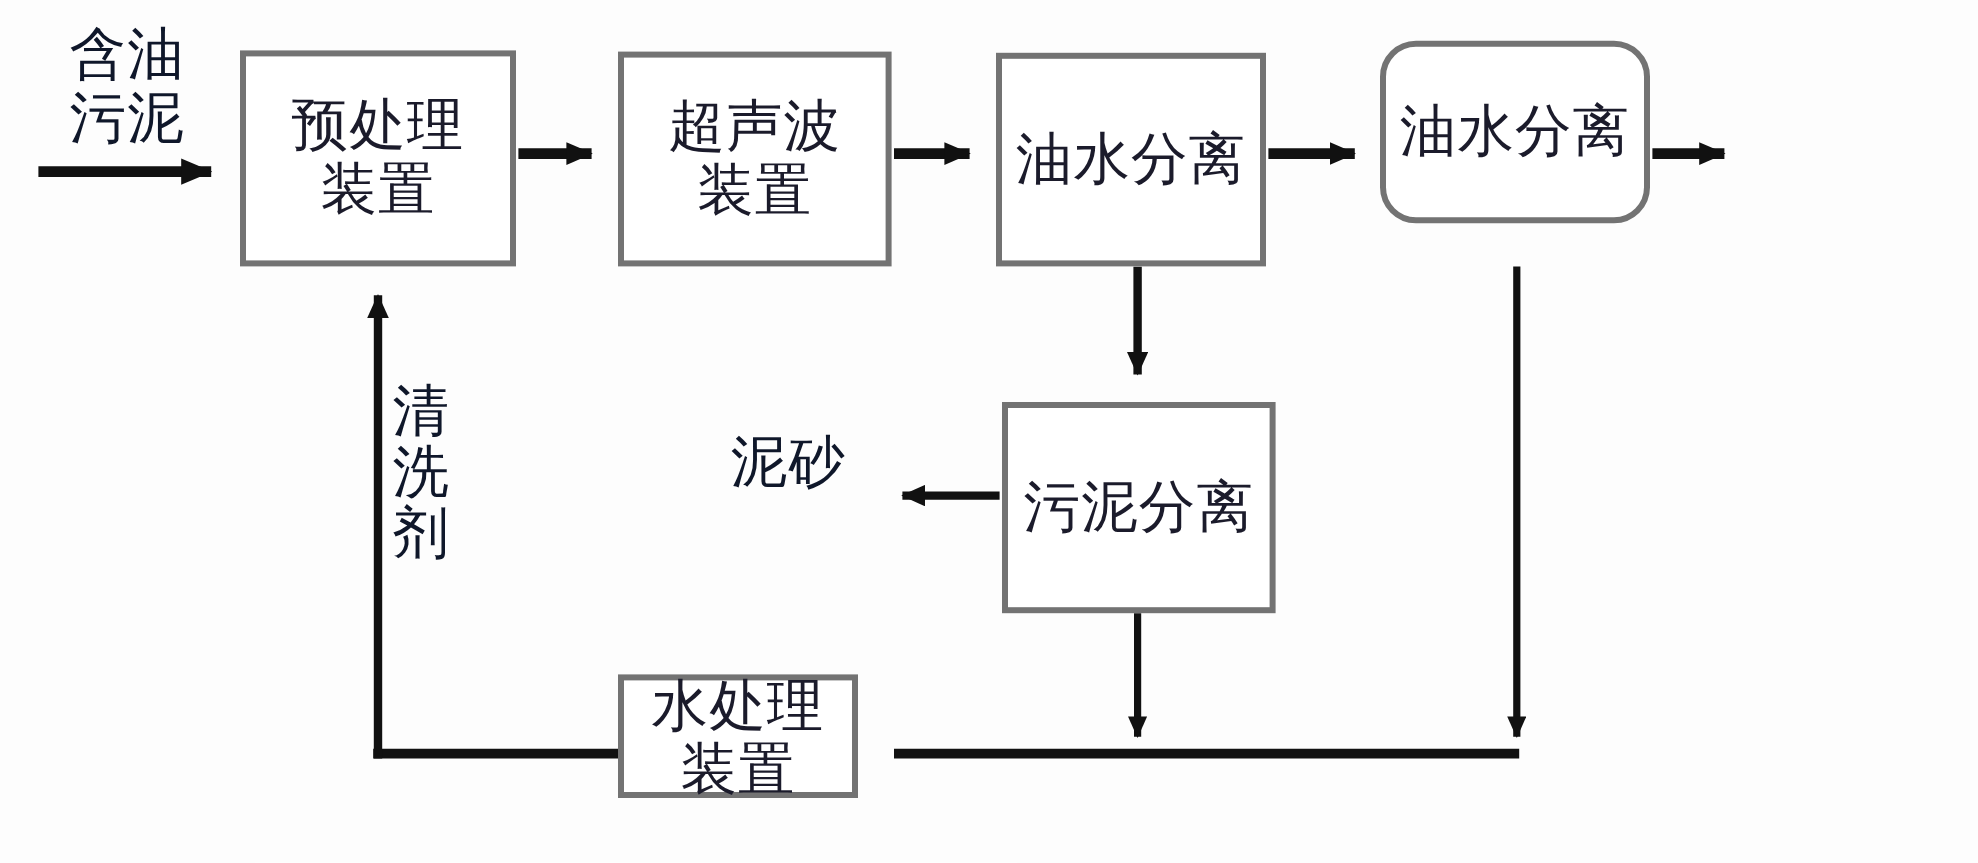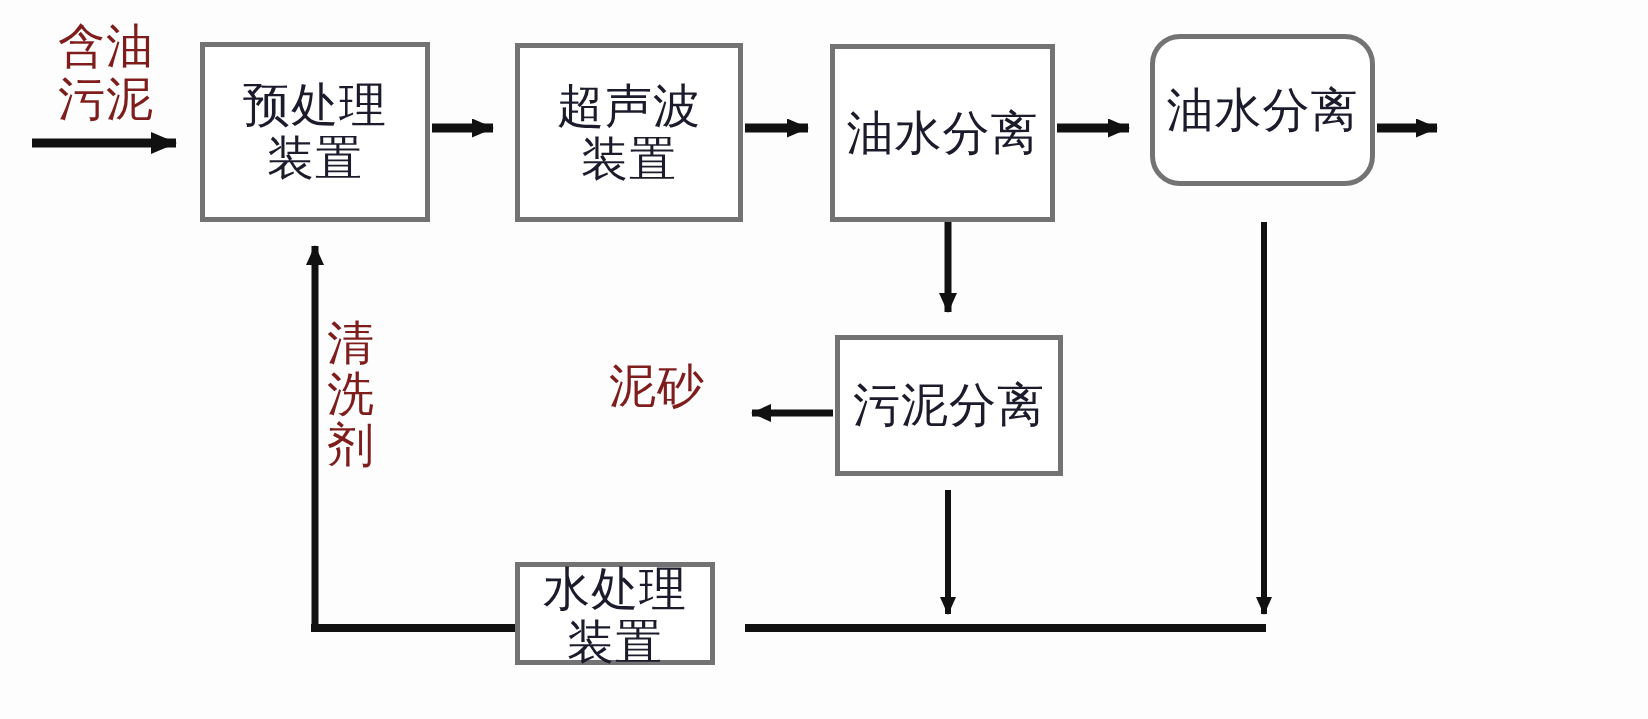--- a/index.html
+++ b/index.html
@@ -36,21 +36,21 @@
   .node-label {
     font-size: 47px;
     line-height: 1.12;
     letter-spacing: 1px;
     white-space: pre-line;
     font-family: "DejaVu Serif", "Liberation Serif", serif;
     font-weight: 400;
   }
   .free-label {
     position: absolute;
-    color: #7f1d1d;
+    color: #0f172a;
     font-size: 47px;
     line-height: 1.12;
     letter-spacing: 1px;
     white-space: pre-line;
     text-align: center;
     font-family: "DejaVu Serif", "Liberation Serif", serif;
   }
   .free-label.vertical {
     line-height: 1.08;
     text-align: center;
@@ -137,21 +137,21 @@
   </div>
 
   <div class="node-box" style="left:830px; top:44px; width:225px; height:178px;">
     <span class="node-label">油水分离</span>
   </div>
 
   <div class="node-box" style="left:1150px; top:34px; width:225px; height:152px;border-radius:30px;">
     <span class="node-label">油水分离</span>
   </div>
 
-  <div class="node-box" style="left:835px; top:335px; width:228px; height:141px;text-align:center;">
+  <div class="node-box" style="left:835px; top:335px; width:228px; height:176px;text-align:center;">
     <span class="node-label">污泥分离</span>
   </div>
 
   <div class="node-box" style="left:515px; top:562px; width:200px; height:103px; align-items:flex-start;">
     <span class="node-label" style="margin-top:-4px;">水处理
 装置</span>
   </div>
 
   <div class="free-label" style="left:36px; top:20px; width:140px;">含油
 污泥</div>

